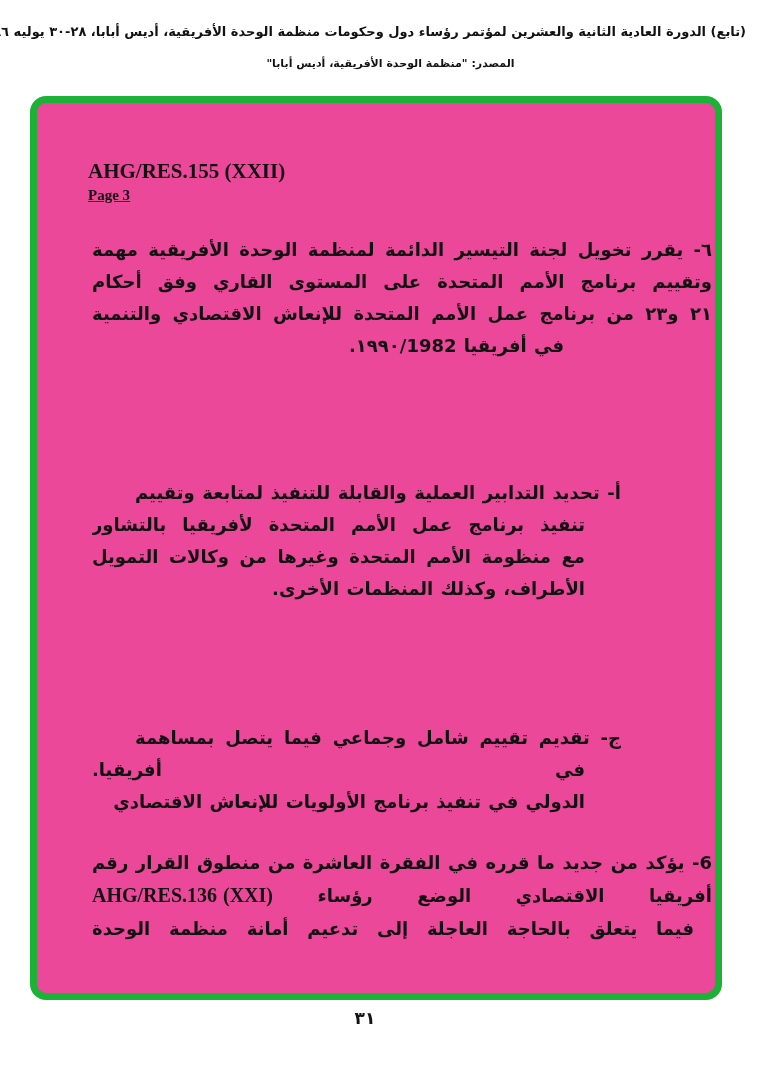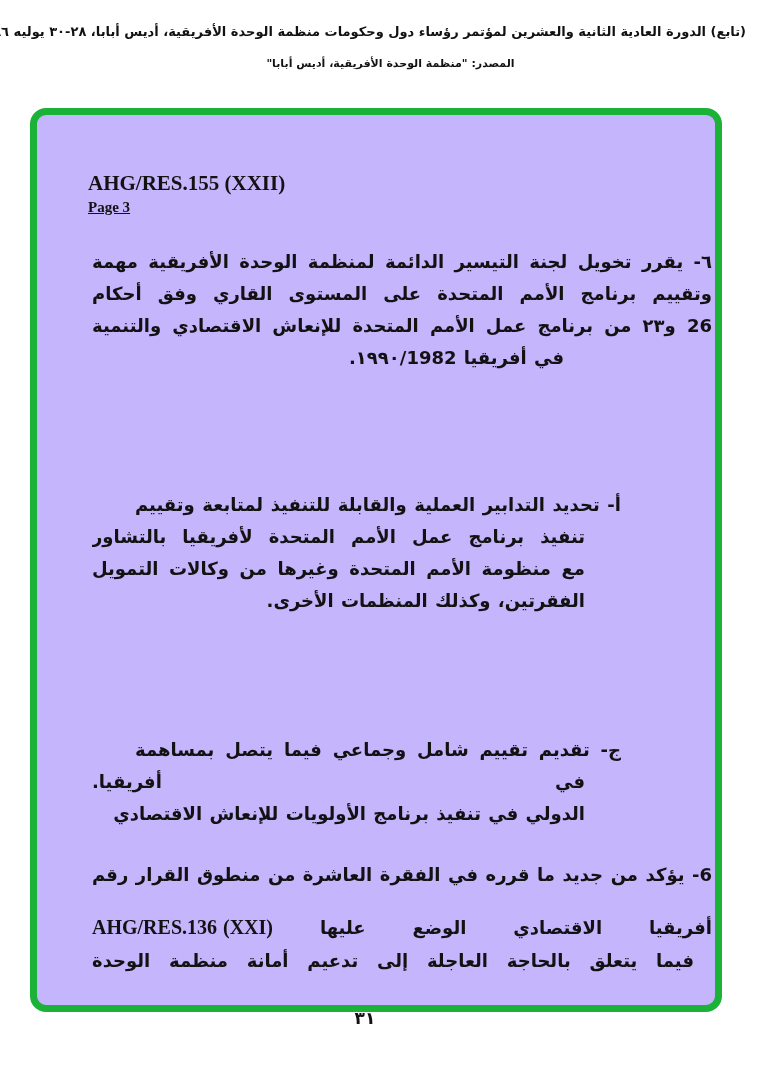--- a/index.html
+++ b/index.html
@@ -15,23 +15,23 @@
     direction:rtl; text-align:right; white-space:nowrap;
     font-weight:700; font-size:13px; letter-spacing:0;
   }
   .hdr2 {
     position:absolute; top:57px; left:23px; right:0;
     direction:rtl; text-align:center;
     font-weight:700; font-size:11px;
   }
   
   .frame {
-    position:absolute; left:30px; top:108px; width:692px; height:904px;
+    position:absolute; left:30px; top:96px; width:692px; height:904px;
     box-sizing:border-box; border:7px solid var(--green); border-radius:16px;
-    background:#c4b5fd;
+    background:#ec4899;
   }
   
   .ref {
     position:absolute; left:51px; top:56px;
     font-family:"Liberation Serif", serif; font-weight:700; font-size:21px;
     direction:ltr;
   }
   .pagelabel {
     position:absolute; left:51px; top:84px;
     font-family:"Liberation Serif", serif; font-weight:700; font-size:15px;
@@ -54,21 +54,21 @@
   .sub .tline:first-child { margin-right:-36px;margin-left:43px; } 
   
   .p6 .tline:last-child { text-align-last:right; padding-right:148px; }
   .p7 .tline:last-child { text-align-last:right; padding-right:112px; }
   .pA .tline:last-child,
   .pB .tline:last-child,
   .pC .tline:last-child { text-align-last:right; }
   .p8 .tline:last-child { padding-right:18px; }
   
   .tline.tokens {
-    display:flex; direction:ltr; justify-content:space-between; align-items:flex-end;margin-top:20px;
+    display:flex; direction:ltr; justify-content:space-between; align-items:flex-end;
   }
   .tline.tokens span { white-space:nowrap; }
   .tline.tokens span:first-child {
     font-family:"Liberation Serif", serif; font-size:20px; font-weight:700;
   }
   
   .p6 { top:131px; }
   .p7 { top:285px; }
   .pA { top:374px; }
   .pB { top:529px; }
@@ -89,39 +89,39 @@
   <div class="hdr1">(تابع)  الدورة العادية الثانية والعشرين لمؤتمر رؤساء دول وحكومات منظمة الوحدة الأفريقية، أديس أبابا، ٢٨-٣٠ يوليه ١٩٨٦</div>
   <div class="hdr2">المصدر:  "منظمة الوحدة الأفريقية، أديس أبابا"</div>
 
   <div class="frame">
     <div class="ref">AHG/RES.155 (XXII)</div>
     <div class="pagelabel">Page 3</div>
 
     <div class="para num p6">
         <div class="tline">٦- يقرر تخويل لجنة التيسير الدائمة لمنظمة الوحدة الأفريقية مهمة متابعة</div>
         <div class="tline">وتقييم برنامج الأمم المتحدة على المستوى القاري وفق أحكام الفقرتين</div>
-        <div class="tline">26 و٢٣ من برنامج عمل الأمم المتحدة للإنعاش الاقتصادي والتنمية</div>
+        <div class="tline">٢١ و٢٣ من برنامج عمل الأمم المتحدة للإنعاش الاقتصادي والتنمية</div>
         <div class="tline">في أفريقيا ١٩٩٠/1982.</div>
       </div>
     <div class="para sub pA">
         <div class="tline">أ- تحديد التدابير العملية والقابلة للتنفيذ لمتابعة وتقييم</div>
         <div class="tline">تنفيذ برنامج عمل الأمم المتحدة لأفريقيا بالتشاور الوثيق</div>
         <div class="tline">مع منظومة الأمم المتحدة وغيرها من وكالات التمويل متعددة</div>
-        <div class="tline">الفقرتين، وكذلك المنظمات الأخرى.</div>
+        <div class="tline">الأطراف، وكذلك المنظمات الأخرى.</div>
       </div>
     <div class="para sub pC">
         <div class="tline">ج- تقديم تقييم شامل وجماعي فيما يتصل بمساهمة المجتمع</div>
         <div class="tline">في أفريقيا.</div>
         <div class="tline">الدولي في تنفيذ برنامج الأولويات للإنعاش الاقتصادي</div>
       </div>
     <div class="para num p8">
         <div class="tline">6- يؤكد من جديد ما قرره في الفقرة العاشرة من منطوق القرار رقم</div>
         <div class="tline tokens">
           <span dir="auto">AHG/RES.136 (XXI)</span>
-          <span dir="auto">عليها</span>
+          <span dir="auto">رؤساء</span>
           <span dir="auto">الوضع</span>
           <span dir="auto">الاقتصادي</span>
           <span dir="auto">أفريقيا</span>
         </div>
         <div class="tline">فيما يتعلق بالحاجة العاجلة إلى تدعيم أمانة منظمة الوحدة الأفريقية،</div>
       </div>
   </div>
 
   <div class="pnum">٣١</div>
 

